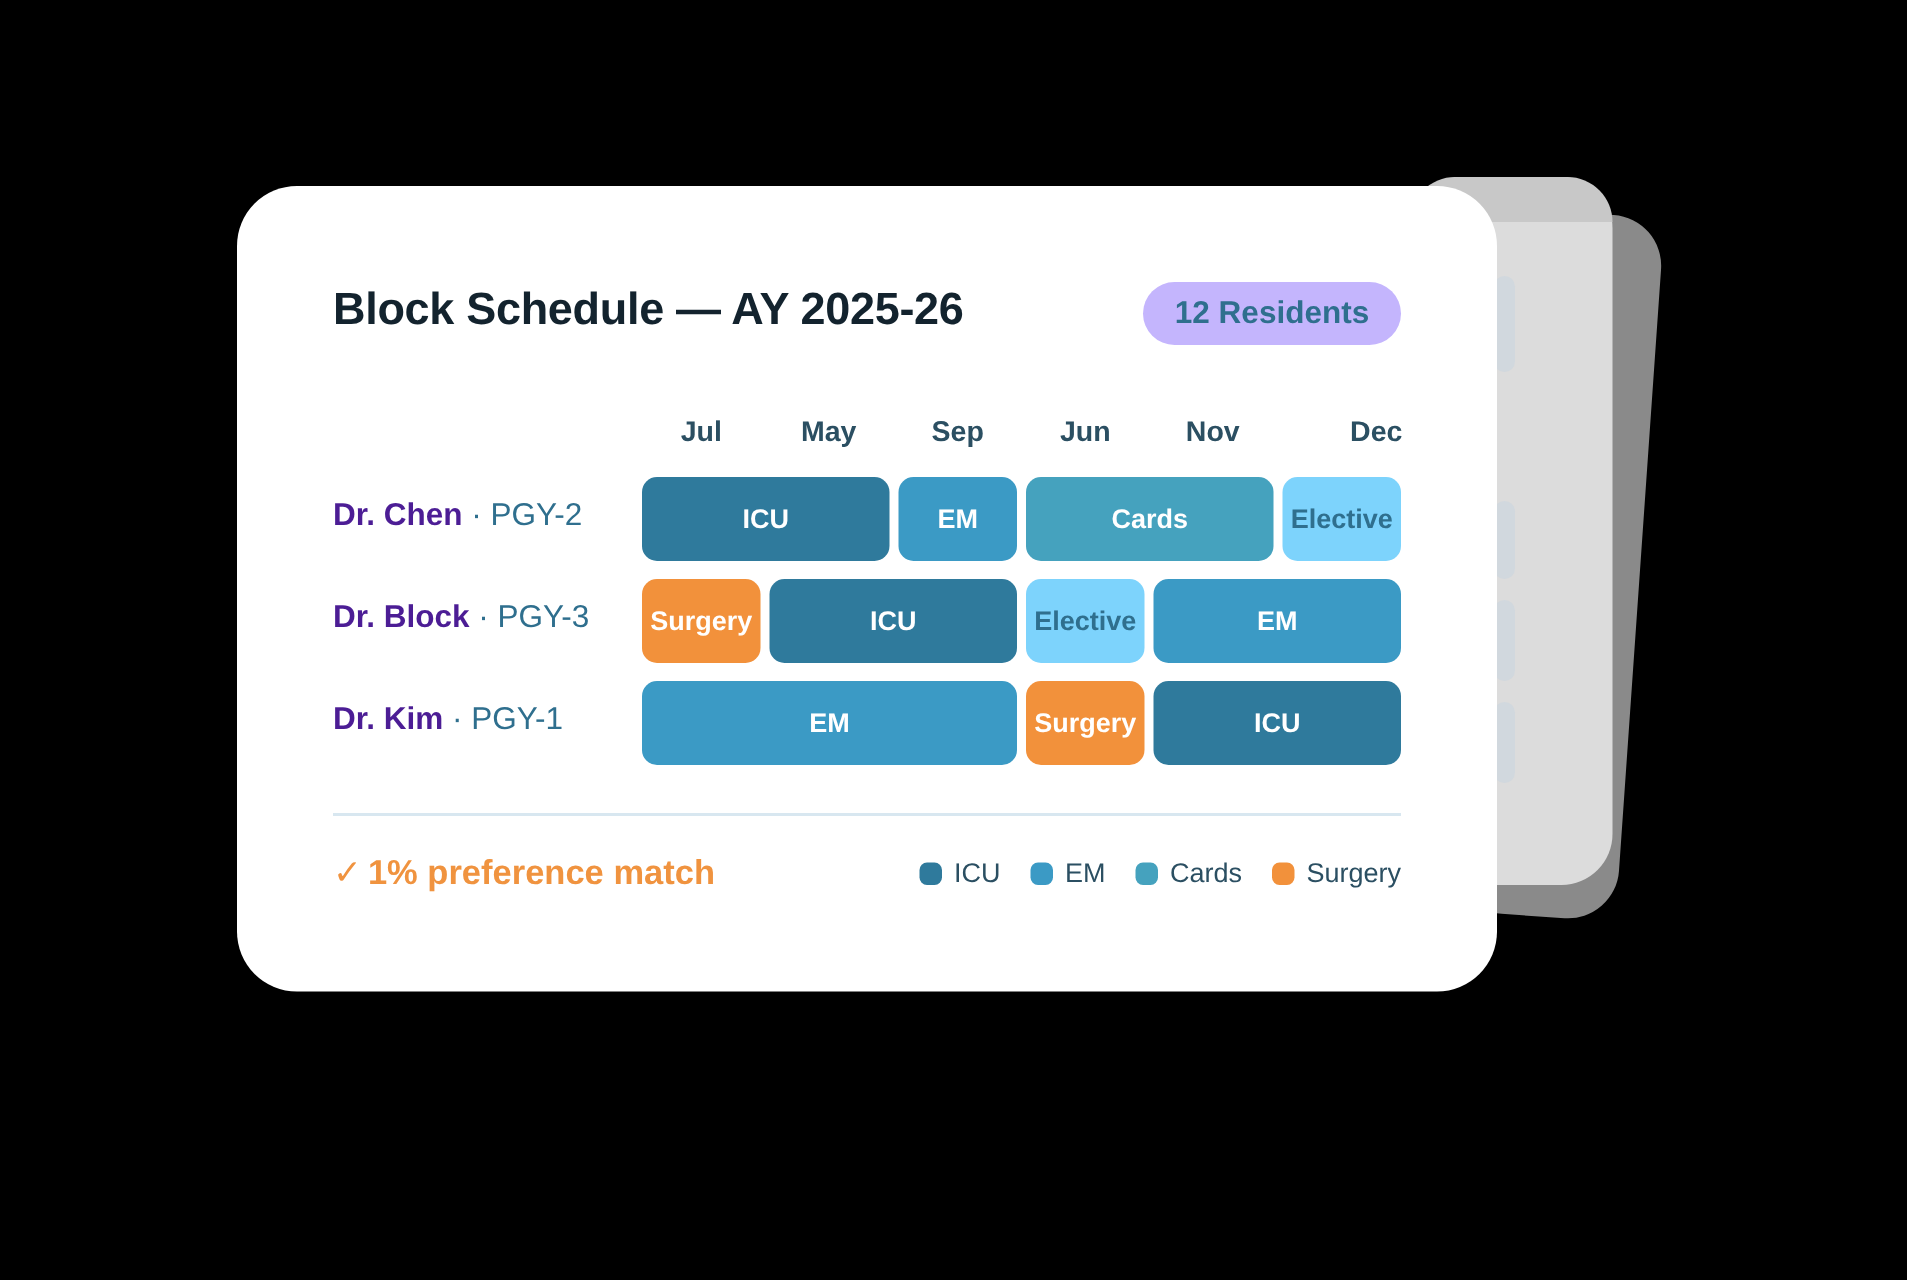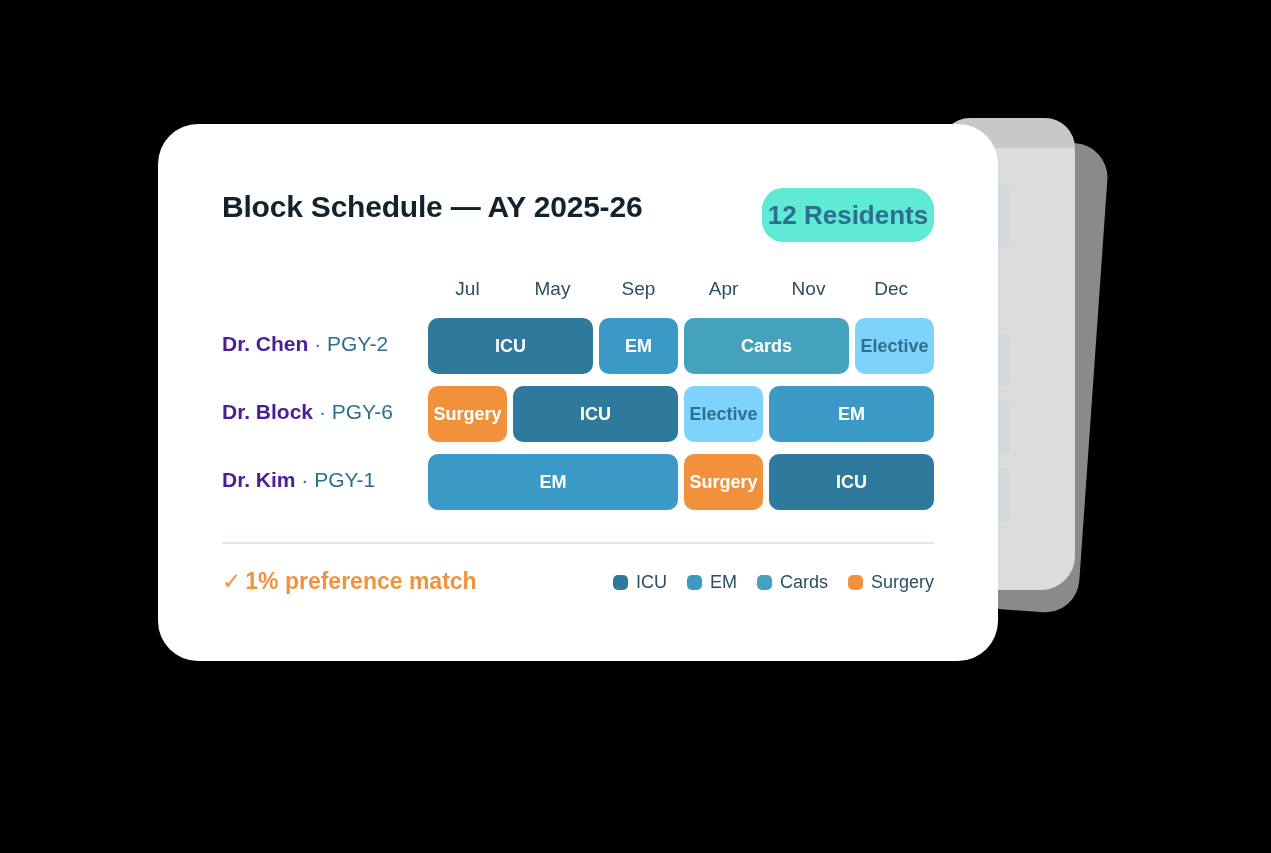--- a/index.html
+++ b/index.html
@@ -27,29 +27,29 @@
 
   .card {
     position: absolute; left: 158px; top: 94px; width: 840px; height: 537px;
     background: #ffffff; border-radius: 40px; margin-top: 30px;
   }
   .title {
     position: absolute; left: 64px; top: 66px;
     font-size: 30px; font-weight: 700; color: #13232e; letter-spacing: -0.2px;
   }
   .badge {
-    position: absolute; left: 604px; top: 64px; width: 172px; height: 54px;
-    border-radius: 21px; background: #5eead4; color: #2f6f8e;
-    font-size: 26px; font-weight: 700; display: flex; align-items: center; justify-content: center;
+    position: absolute; left: 604px; top: 64px; width: 172px; height: 42px;
+    border-radius: 21px; background: #c4b5fd; color: #2f6f8e;
+    font-size: 21px; font-weight: 700; display: flex; align-items: center; justify-content: center;
   }
 
   .months { position: absolute; left: 270px; top: 154px; height: 24px; width: 506px; }
   .month {
     position: absolute; top: 0; width: 79px; text-align: center;
-    font-size: 19px; font-weight: 400; color: #2b4f62;
+    font-size: 19px; font-weight: 700; color: #2b4f62;
   }
 
   .row-label {
     position: absolute; left: 64px; font-size: 21px; white-space: nowrap;
   }
   .row-label .name { font-weight: 700; color: #4c1d95; }
   .row-label .sep { color: #2f6f8e; }
   .row-label .pgy { color: #2f6f8e; }
 
   .block {
@@ -88,35 +88,35 @@
 <div class="ghost-block" style="left:996px; top:468px; height:54px;"></div>
 
 <div class="card">
   <div class="title">Block Schedule — AY 2025-26</div>
   <div class="badge">12 Residents</div>
 
   <div class="months">
     <div class="month" style="left:0px;">Jul</div>
     <div class="month" style="left:85px;">May</div>
     <div class="month" style="left:171px;text-align:center;">Sep</div>
-    <div class="month" style="left:256px;">Apr</div>
+    <div class="month" style="left:256px;">Jun</div>
     <div class="month" style="left:341px;">Nov</div>
-    <div class="month" style="left:401px;text-align:right;">Dec</div>
+    <div class="month" style="left:450px;">Dec</div>
   </div>
 
   <div class="row-label" style="top:208px;">
     <span class="name">Dr. Chen</span><span class="sep"> · </span><span class="pgy">PGY-2</span>
   </div>
   <div class="block b-icu" style="left:270px; top:194px; width:165px;">ICU</div>
   <div class="block b-em" style="left:441px; top:194px; width:79px;">EM</div>
   <div class="block b-cards" style="left:526px; top:194px; width:165px;">Cards</div>
   <div class="block b-elective" style="left:697px; top:194px; width:79px;">Elective</div>
 
   <div class="row-label" style="top:276px;">
-    <span class="name">Dr. Block</span><span class="sep"> · </span><span class="pgy">PGY-6</span>
+    <span class="name">Dr. Block</span><span class="sep"> · </span><span class="pgy">PGY-3</span>
   </div>
   <div class="block b-surgery" style="left:270px; top:262px; width:79px;">Surgery</div>
   <div class="block b-icu" style="left:355px; top:262px; width:165px;">ICU</div>
   <div class="block b-elective" style="left:526px; top:262px; width:79px;">Elective</div>
   <div class="block b-em" style="left:611px; top:262px; width:165px;">EM</div>
 
   <div class="row-label" style="top:344px;">
     <span class="name">Dr. Kim</span><span class="sep"> · </span><span class="pgy">PGY-1</span>
   </div>
   <div class="block b-em" style="left:270px; top:330px; width:250px;">EM</div>

